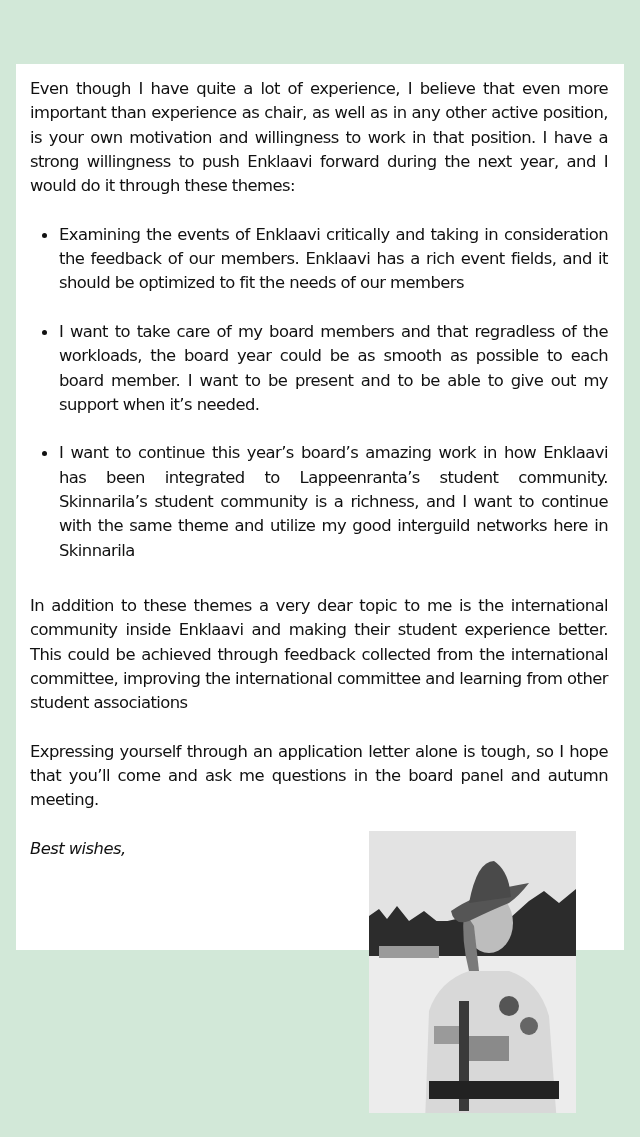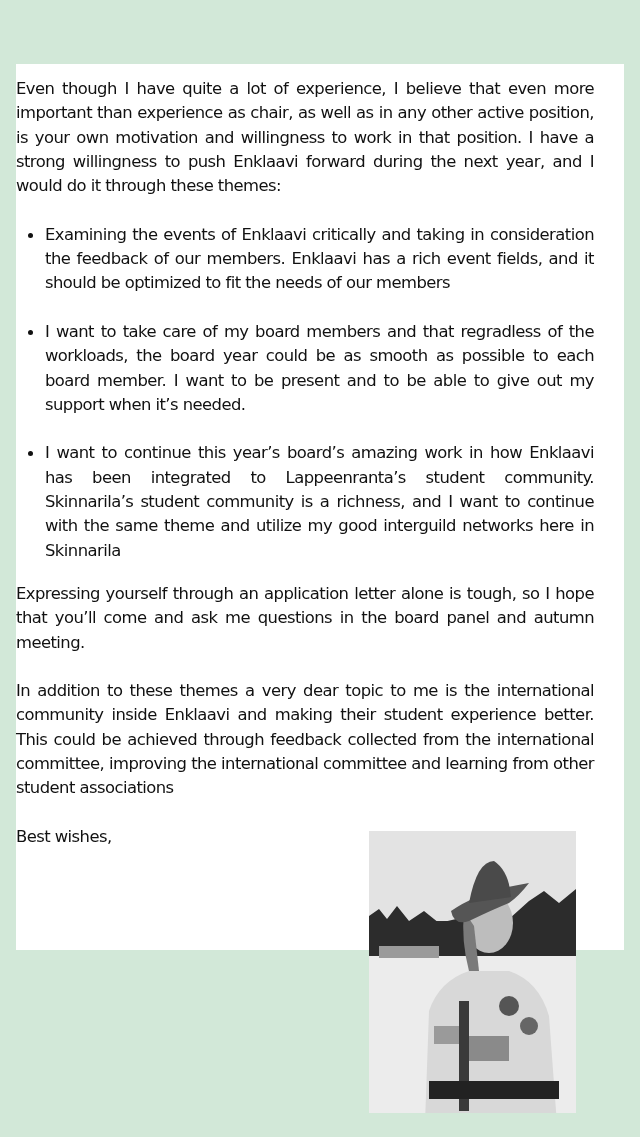--- a/index.html
+++ b/index.html
@@ -12,50 +12,50 @@
     color: #111;
   }
   .card {
     position: absolute;
     left: 16px; top: 64px;
     width: 608px; height: 886px;
     background: #ffffff;
   }
   .content {
     position: absolute;
-    left: 16px; top: 77px;
+    left: 30px; top: 77px;
     width: 578px;
     font-size: 16.4px;
     line-height: 24.3px;
     letter-spacing: -0.55px;
     word-spacing: 0px;
   }
   .content p {
     margin: 0 0 24.3px 0;
     text-align: justify;
   }
   .content ul {
-    margin: 0 0 19px 0;
+    margin: 0 0 31px 0;
     padding-left: 29px;
     list-style: none;
   }
   .content li {
     position: relative;
     text-align: justify;
     margin-bottom: 24.3px;
   }
   .content li:last-child { margin-bottom: 0; }
   .bullet {
     position: absolute;
     left: -17px; top: 10px;
     width: 5px; height: 5px;
     border-radius: 50%;
     background: #111;
   }
-  .closing { margin: 0 0 24.3px 0; }
+  .closing { margin: 0 0 24.3px 0; font-style: italic; }
   .signature { margin: 0; padding-left: 31px; }
   .photo {
     position: absolute;
     left: 369px; top: 831px;
     width: 207px; height: 282px;
     overflow: hidden;
     background: linear-gradient(#e6e6e6 0%, #dcdcdc 30%, #2e2e2e 31%, #3a3a3a 42%, #e8e8e8 43%, #f0f0f0 100%);
   }
 </style>
 </head>
@@ -63,22 +63,22 @@
 
 <div class="card"></div>
 
 <div class="content">
   <p>Even though I have quite  a lot of experience, I believe that even more important than experience as chair, as well as in any other active position, is your own motivation and willingness to work in that position. I have a strong willingness to push Enklaavi forward during the next year, and I would do it through these themes:</p>
   <ul>
     <li><span class="bullet"></span><span>Examining the events of Enklaavi critically and taking in consideration the feedback of our members. Enklaavi has a rich event fields, and it should be optimized to fit the needs of our members</span></li>
     <li><span class="bullet"></span><span>I want to take care of my board members and that regradless of the workloads, the board year could be as smooth as possible to each board member. I want to be present and to be able to give out my support when it’s needed.</span></li>
     <li><span class="bullet"></span><span>I want to continue this year’s board’s amazing work in how Enklaavi has been integrated to Lappeenranta’s student community. Skinnarila’s student community is a richness, and I want to continue with the same theme and utilize my good interguild networks here in Skinnarila</span></li>
   </ul>
+  <p>In addition to these themes a very dear topic to me is the international community inside Enklaavi and making their student experience better. This could be achieved through feedback collected from the international committee, improving the international committee and learning from other student associations</p>
   <p>Expressing yourself through an application letter alone is tough, so I hope that you’ll come and ask me questions in the board panel and autumn meeting.</p>
-  <p>In addition to these themes a very dear topic to me is the international community inside Enklaavi and making their student experience better. This could be achieved through feedback collected from the international committee, improving the international committee and learning from other student associations</p>
   <div class="closing">Best wishes,</div>
 </div>
 
 <div class="photo" title="Black and white photo of a smiling woman in a wide-brimmed hat wearing a patch-covered student overall, trees and snowy lake in background">
   <svg width="207" height="282" viewBox="0 0 207 282">
     <rect x="0" y="0" width="207" height="90" fill="#e3e3e3"></rect>
     <path d="M0 85 L10 78 L18 88 L28 75 L40 90 L55 80 L70 92 L100 85 L140 88 L160 70 L175 60 L190 72 L207 58 L207 130 L0 130 Z" fill="#2c2c2c"></path>
     <rect x="0" y="125" width="207" height="157" fill="#ececec"></rect>
     <rect x="10" y="115" width="60" height="12" fill="#9a9a9a"></rect>
     <path d="M55 320 L60 180 Q70 150 100 140 L140 140 Q170 150 180 185 L190 320 Z" fill="#d8d8d8"></path>

